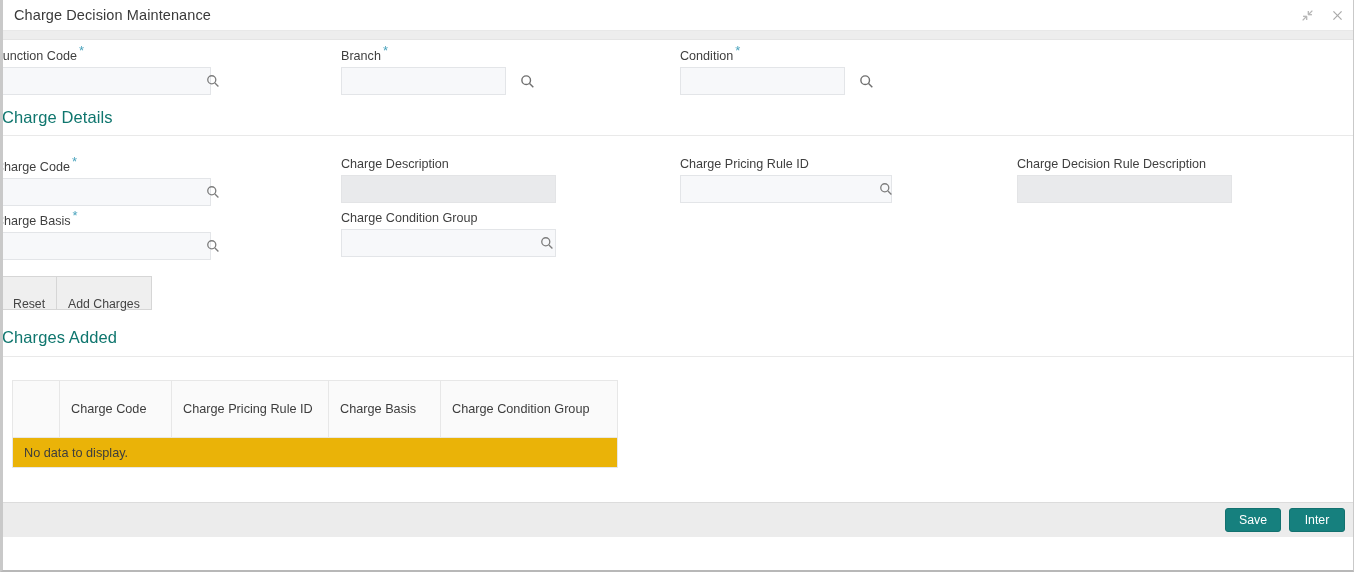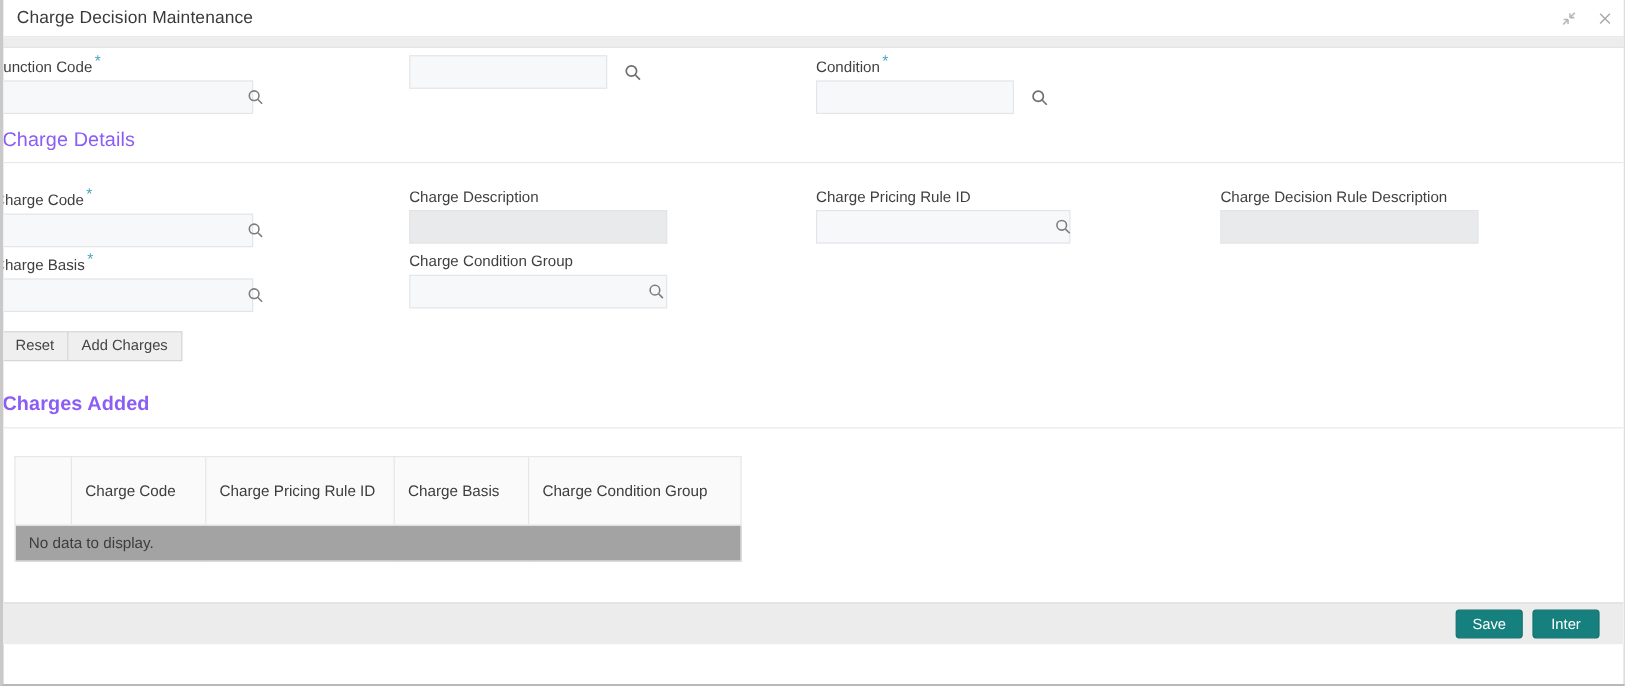--- a/index.html
+++ b/index.html
@@ -150,40 +150,40 @@
     width: 0; height: 0;
     border-left: 6px solid transparent;
     border-right: 6px solid transparent;
     border-top: 7px solid #6f6f6f;
   }
 
   
   .section-h {
     position: absolute;
     font-size: 16.5px;
-    color: #8b5cf6;
+    color: #0f766e;
     font-weight: 400;
     letter-spacing: .1px;
     white-space: nowrap;
   }
   .divider {
     position: absolute;
     left: 0; right: 0;
     height: 1px;
     background: #e9e9e9;
   }
 
   
   .btn {
     height: 25px;
     background: #efefef;
     border: 1px solid #d6d6d6;
     font-size: 12.3px;
     color: #444;
-    padding: 0 11px;
+    padding: 16px 11px;
     cursor: pointer;
     font-family: "Liberation Sans", sans-serif;
     line-height: 23px;
   }
 
   
   .tbl {
     position: absolute;
     border-collapse: collapse;
     background: #fff;
@@ -201,34 +201,34 @@
     vertical-align: middle;
     white-space: nowrap;
   }
   .tbl td {
     border: 1px solid #e7e7e7;
     border-top: none;
     font-size: 12.7px;
     color: #3d3d3d;
     padding: 0 0 0 11px;
     height: 30px;
-    background: #a3a3a3;
+    background: #eab308;
   }
 
   
   .footer {
     position: absolute;
     left: 0; right: 0; bottom: 0;
     height: 35px;
     background: #ececec;
     border-top: 1px solid #dcdcdc;
     display: flex;
     align-items: center;
     justify-content: flex-end;
-    padding-right: 20px;
+    padding-right: 8px;
     gap: 8px;
   }
   .tealbtn {
     height: 24px;
     min-width: 56px;
     background: #16807e;
     border: 1px solid #13716f;
     border-radius: 3px;
     color: #ffffff;
     font-size: 12.3px;
@@ -276,20 +276,21 @@
         <span class="mag mag-in">
           <svg width="14" height="14" viewBox="0 0 16 16" fill="none" stroke="#7d7d7d" stroke-width="1.5">
             <circle cx="6.6" cy="6.6" r="4.6"></circle>
               <path d="M10.2 10.2 L14.2 14.2"></path>
           </svg>
         </span>
       </div>
     </div>
 
     <div class="field" style="left:338px; top:6px; width:230px;">
+      <div class="flabel"><span>Branch</span><span class="req">*</span></div>
       <div class="inputwrap">
         <input class="txt plain" style="width: 165px;" value="">
         <span class="mag mag-out">
           <svg width="15" height="15" viewBox="0 0 16 16" fill="none" stroke="#6f6f6f" stroke-width="1.5">
             <circle cx="6.6" cy="6.6" r="4.6"></circle>
               <path d="M10.2 10.2 L14.2 14.2"></path>
           </svg>
         </span>
       </div>
     </div>
@@ -369,21 +370,21 @@
             <circle cx="6.6" cy="6.6" r="4.6"></circle>
               <path d="M10.2 10.2 L14.2 14.2"></path>
           </svg>
         </span>
       </div>
     </div>
 
     <button class="btn" style="position:absolute; left:-2px; top:236px;">Reset</button>
     <button class="btn" style="position:absolute; left:53px; top:236px;">Add Charges</button>
 
-    <div class="section-h" style="left:-1px; top:288px;font-weight:bold;">Charges Added</div>
+    <div class="section-h" style="left:-1px; top:288px;">Charges Added</div>
     <div class="divider" style="top:316px;"></div>
 
     <table class="tbl" style="left:9px; top:340px; width:605px;">
       <colgroup>
         <col style="width:47px">
           <col style="width:112px">
           <col style="width:157px">
           <col style="width:112px">
           <col style="width:177px">
       </colgroup>

